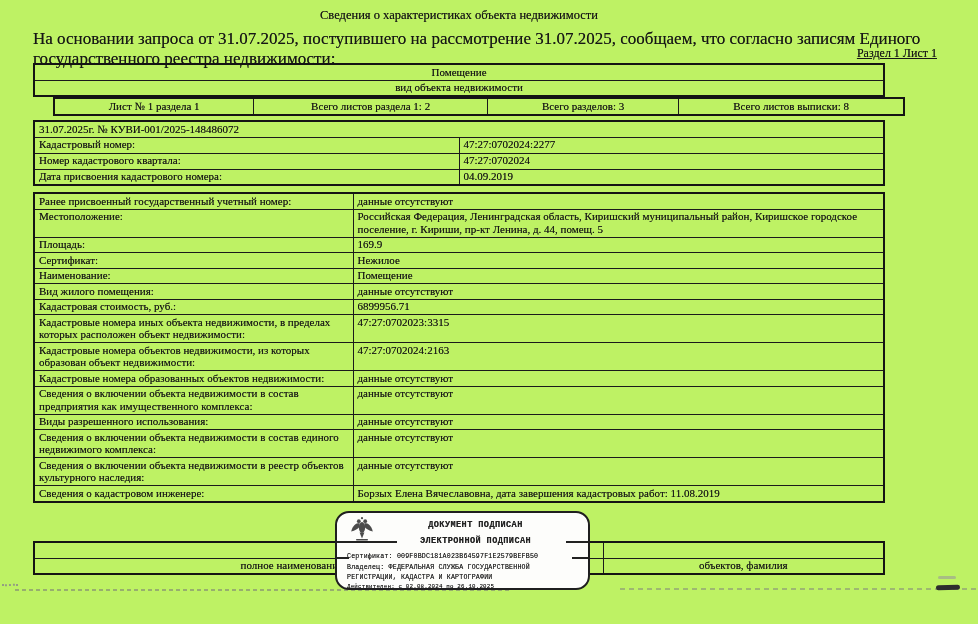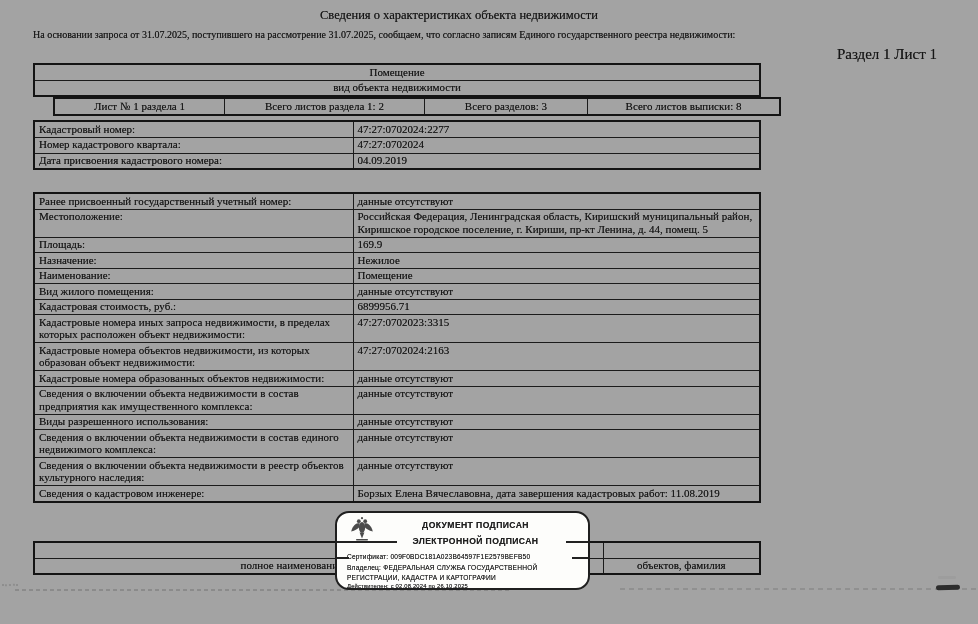--- a/index.html
+++ b/index.html
@@ -1,27 +1,27 @@
 <!DOCTYPE html>
 <html lang="ru"><head>
 <meta charset="utf-8">
 <style>
   html,body{margin:0;padding:0;background:#e9e9e9;}
   .page{
-    position:relative;width:978px;height:624px;background:#a3a3a3;
+    position:relative;width:978px;height:624px;background:#bef264;
     font-family:"Liberation Serif","DejaVu Serif",serif;color:#161616;
     overflow:hidden;
   }
   .page *{box-sizing:border-box;}
   .txt{text-shadow:0 0 .5px rgba(20,20,20,.65);}
   .title{position:absolute;left:33px;width:852px;top:8px;text-align:center;font-size:12.5px;}
-  .intro{position:absolute;left:33px;width:900px;top:29px;font-size:10px;}
-  .section-label{position:absolute;right:41px;top:46px;font-size:15px;}
+  .intro{position:absolute;left:33px;width:900px;top:29px;font-size:17px;}
+  .section-label{position:absolute;right:41px;top:46px;font-size:12px;text-decoration:underline;}
   table.tbl{
-    position:absolute;left:33px;width:728px;border-collapse:collapse;
+    position:absolute;left:33px;width:852px;border-collapse:collapse;
     font-size:11px;table-layout:fixed;padding-left:46px;
   }
   table.tbl td{
     border:1.6px solid #1b1b1b;padding:0.5px 4px 1.5px 4px;vertical-align:top;
     overflow:hidden;line-height:12.5px;
   }
   table.tbl{border:2px solid #141414;}
   .t-object{top:63px;}
   .t-object td{text-align:center;height:14px;}
   .t-sheets{top:97px;margin-left:20px;}
@@ -32,21 +32,21 @@
   .t-details td{line-height:12.2px;}
   .t-details td.single{height:14px;}
   .col-label{width:319px;}
   .t-sign{top:541px;}
   .t-sign td{height:16px;text-align:center;line-height:13px;font-size:11px;}
   .sign-col-left{width:569px;}
   
   .stamp{
     position:absolute;left:335px;top:511px;width:255px;height:79px;
     border:2.4px solid #1f1f1f;border-radius:14px;background:#fdfdfb;
-    z-index:5;font-family:Liberation Sans, sans-serif;color:#222;
+    z-index:5;font-family:Liberation Mono, monospace;color:#222;
   }
   .stamp .s-head{position:absolute;left:30px;right:4px;text-align:center;
     font-size:8.6px;font-weight:bold;letter-spacing:.4px;white-space:nowrap;}
   .stamp .s-small{position:absolute;left:10px;font-size:6.6px;white-space:nowrap;
     letter-spacing:.2px;}
   .stamp .stub{position:absolute;height:1.6px;background:#222;}
   .eagle{position:absolute;left:13px;top:3px;}
   
   .artifact{position:absolute;pointer-events:none;}
   .dots-a{left:15px;top:589px;width:495px;height:2px;opacity:.55;
@@ -86,20 +86,23 @@
       <td style="width:23.5%">Лист № 1 раздела 1</td>
       <td style="width:27.5%">Всего листов раздела 1: 2</td>
       <td style="width:22.5%">Всего разделов: 3</td>
       <td style="width:26.5%">Всего листов выписки: 8</td>
     </tr>
   </tbody>
     </table>
 
   <table class="tbl t-cad">
     <tbody>
+        <tr>
+          <td colspan="2">31.07.2025г. № КУВИ-001/2025-148486072</td>
+        </tr>
     <tr>
       <td class="col-label">Кадастровый номер:</td>
       <td>47:27:0702024:2277</td>
     </tr>
     <tr>
       <td class="col-label">Номер кадастрового квартала:</td>
       <td>47:27:0702024</td>
     </tr>
     <tr>
       <td class="col-label">Дата присвоения кадастрового номера:</td>
@@ -116,37 +119,37 @@
     </tr>
     <tr>
       <td class="col-label">Местоположение:</td>
       <td>Российская Федерация, Ленинградская область, Киришский муниципальный район, Киришское городское поселение, г. Кириши, пр-кт Ленина, д. 44, помещ. 5</td>
     </tr>
     <tr>
       <td class="col-label single">Площадь:</td>
       <td class="single">169.9</td>
     </tr>
     <tr>
-      <td class="col-label single">Назначение:</td>
+      <td class="col-label single">Сертификат:</td>
       <td class="single">Нежилое</td>
     </tr>
     <tr>
       <td class="col-label single">Наименование:</td>
       <td class="single">Помещение</td>
     </tr>
     <tr>
       <td class="col-label single">Вид жилого помещения:</td>
       <td class="single">данные отсутствуют</td>
     </tr>
     <tr>
       <td class="col-label single">Кадастровая стоимость, руб.:</td>
       <td class="single">6899956.71</td>
     </tr>
     <tr>
-      <td class="col-label">Кадастровые номера иных запроса недвижимости, в пределах которых расположен объект недвижимости:</td>
+      <td class="col-label">Кадастровые номера иных объекта недвижимости, в пределах которых расположен объект недвижимости:</td>
       <td>47:27:0702023:3315</td>
     </tr>
     <tr>
       <td class="col-label">Кадастровые номера объектов недвижимости, из которых образован объект недвижимости:</td>
       <td>47:27:0702024:2163</td>
     </tr>
     <tr>
       <td class="col-label single">Кадастровые номера образованных объектов недвижимости:</td>
       <td class="single">данные отсутствуют</td>
     </tr>

